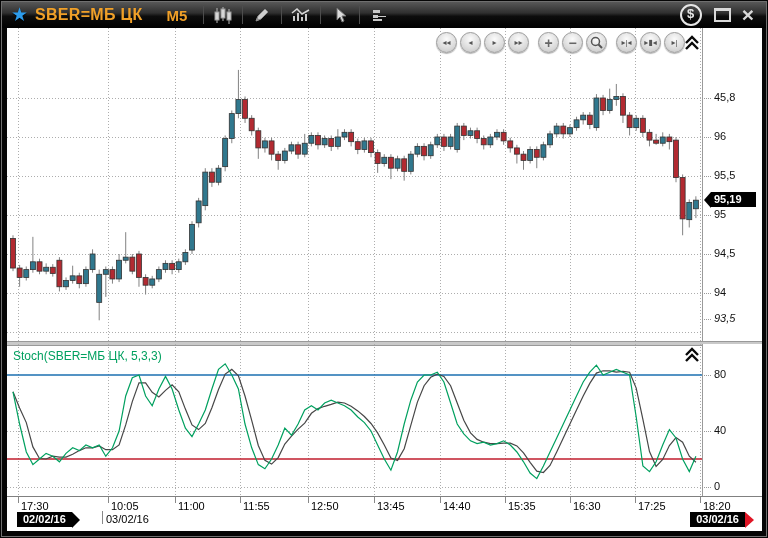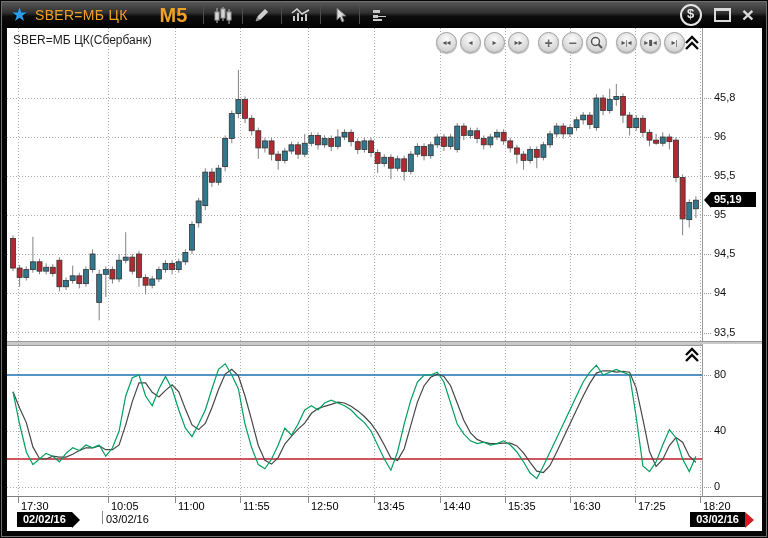--- a/index.html
+++ b/index.html
@@ -4,22 +4,22 @@
 <style>
   html,body{margin:0;padding:0}
   body{width:768px;height:538px;position:relative;background:#050505;overflow:hidden;
        font-family:"Liberation Sans","DejaVu Sans",sans-serif;-webkit-font-smoothing:antialiased}
   body::after{content:"";position:absolute;inset:1px;border:1px solid #6f6f6f;pointer-events:none;z-index:50}
 
   
   .titlebar{position:absolute;left:2px;right:2px;top:2px;height:26px;display:flex;align-items:center;
     background:linear-gradient(#575757 0%,#303030 42%,#0d0d0d 55%,#000 100%);z-index:5}
   .star{color:#2D9CEC;font-size:19px;margin:0 7px 2px 9px;text-shadow:0 1px 1px #000;cursor:pointer}
-  .tb-title{color:#F0A028;font-weight:normal;font-size:14px;letter-spacing:.3px}
-  .tb-tf{color:#F0A028;font-weight:bold;font-size:20px;margin-left:32px}
+  .tb-title{color:#F0A028;font-weight:bold;font-size:16px;letter-spacing:.3px}
+  .tb-tf{color:#F0A028;font-weight:bold;font-size:15px;margin-left:24px}
   .tb-sep{width:1px;height:18px;background:#4d4d4d;margin:0 6px;flex:0 0 auto}
   .tool{width:26px;height:20px;display:flex;align-items:center;justify-content:center;cursor:pointer}
   .tb-right{margin-left:auto;display:flex;align-items:center;margin-right:12px;gap:0}
   .dollar{width:18px;height:18px;border:2px solid #e6e6e6;border-radius:50%;color:#e6e6e6;font-weight:bold;
     font-size:13px;text-align:center;line-height:16px;cursor:pointer}
   .restore{width:13px;height:9px;border:2px solid #d9d9d9;border-top-width:3px;margin-left:12px;cursor:pointer}
   .close{color:#d9d9d9;font-size:21px;font-weight:bold;line-height:18px;margin-left:11px;cursor:pointer}
 
   
   .content{position:absolute;left:7px;right:6px;top:28px;bottom:8px;background:#fff}
@@ -351,21 +351,20 @@
         <rect x="659.87" y="109" width="5" height="4.680000000000177" fill="#B22A31" stroke="#333333" stroke-width="0.8"></rect>
         <line x1="669" x2="669" y1="109" y2="154.23999999999987" stroke="#828282"></line>
         <rect x="666.5" y="112.12000000000049" width="5" height="37.4399999999992" fill="#B22A31" stroke="#333333" stroke-width="0.8"></rect>
         <line x1="675.63" x2="675.63" y1="146.4400000000003" y2="207.2800000000004" stroke="#828282"></line>
         <rect x="673.13" y="149.5599999999997" width="5" height="41.34000000000009" fill="#B22A31" stroke="#333333" stroke-width="0.8"></rect>
         <line x1="682.26" x2="682.26" y1="171.39999999999978" y2="199.47999999999973" stroke="#828282"></line>
         <rect x="679.76" y="174.52000000000027" width="5" height="17.15999999999991" fill="#30788E" stroke="#333333" stroke-width="0.8"></rect>
         <line x1="688.89" x2="688.89" y1="168.2800000000004" y2="190.1200000000005" stroke="#828282"></line>
         <rect x="686.39" y="172.18000000000018" width="5" height="8.579999999999956" fill="#30788E" stroke="#333333" stroke-width="0.8"></rect>
       </svg>
-    <div class="chart-label">SBER=МБ ЦК(Сбербанк)</div>
     <div class="nav-row" id="nav-buttons">
         <div class="nav-btn">◂◂</div>
         <div class="nav-btn">◂</div>
         <div class="nav-btn">▸</div>
         <div class="nav-btn">▸▸</div>
         <div class="nav-btn grp big">+</div>
         <div class="nav-btn big">−</div>
         <div class="nav-btn">
           <svg width="15" height="15">
             <circle cx="6.5" cy="6.5" r="4" fill="none" stroke="#555" stroke-width="1.5"></circle>
@@ -399,37 +398,38 @@
         <line x1="563.5" x2="563.5" y1="0" y2="152" stroke="#ADADAD" stroke-dasharray="1 2"></line>
         <line x1="628.5" x2="628.5" y1="0" y2="152" stroke="#ADADAD" stroke-dasharray="1 2"></line>
         <line x1="693.5" x2="693.5" y1="0" y2="152" stroke="#ADADAD" stroke-dasharray="1 2"></line>
         <line x1="0" x2="695" y1="87.5" y2="87.5" stroke="#ADADAD" stroke-dasharray="1 2"></line>
         <line x1="0" x2="695" y1="143.5" y2="143.5" stroke="#ADADAD" stroke-dasharray="1 2"></line>
         <line x1="0" x2="695" y1="31" y2="31" stroke="#1B6FB0" stroke-width="1.5"></line>
         <line x1="0" x2="695" y1="115" y2="115" stroke="#C01C2C" stroke-width="1.5"></line>
         <polyline points="6.0,47.8 12.6,63.9 19.3,78.6 25.9,102.9 32.5,114.5 39.1,115.0 45.8,112.2 52.4,113.1 59.0,113.1 65.7,110.3 72.3,106.6 78.9,103.8 85.6,103.8 92.2,101.9 98.8,105.7 105.5,105.7 112.1,101.0 118.7,80.9 125.3,57.6 132.0,38.9 138.6,38.9 145.2,48.3 151.9,52.9 158.5,46.4 165.1,40.8 171.8,47.8 178.4,65.1 185.0,80.9 191.6,85.6 198.3,79.5 204.9,63.7 211.5,45.5 218.2,30.1 224.8,25.4 231.4,31.9 238.0,52.0 244.7,76.3 251.3,101.5 257.9,116.4 264.6,120.1 271.2,113.6 277.8,100.1 284.5,92.1 291.1,85.1 297.7,79.1 304.4,69.3 311.0,64.6 317.6,62.3 324.2,60.4 330.9,58.1 337.5,59.0 344.1,62.3 350.8,66.9 357.4,72.5 364.0,79.5 370.6,88.9 377.3,101.0 383.9,114.1 390.5,116.4 397.2,104.7 403.8,81.4 410.4,58.1 417.1,41.7 423.7,33.3 430.3,30.1 436.9,32.4 443.6,41.7 450.2,59.0 456.8,76.3 463.5,88.9 470.1,95.4 476.7,98.2 483.4,99.6 490.0,99.6 496.6,99.1 503.3,99.1 509.9,101.9 516.5,108.9 523.1,118.3 529.8,127.1 536.4,128.5 543.0,121.5 549.7,108.0 556.3,94.0 562.9,80.0 569.5,66.0 576.2,52.0 582.8,39.4 589.4,29.1 596.1,26.8 602.7,26.8 609.3,28.2 616.0,27.3 622.6,28.2 629.2,44.1 635.9,75.3 642.5,107.5 649.1,122.5 655.7,115.5 662.4,101.5 669.0,93.5 675.6,98.2 682.3,112.2 688.9,118.3" fill="none" stroke="#474747" stroke-width="1.2"></polyline>
         <polyline points="6.0,47.8 12.6,80.0 19.3,108.0 25.9,120.6 32.5,115.0 39.1,109.4 45.8,112.2 52.4,117.8 59.0,109.4 65.7,103.8 72.3,106.6 78.9,101.0 85.6,103.8 92.2,101.0 98.8,112.2 105.5,103.8 112.1,87.0 118.7,52.0 125.3,33.8 132.0,31.0 138.6,52.0 145.2,61.8 151.9,45.0 158.5,32.4 165.1,45.0 171.8,66.0 178.4,84.2 185.0,92.6 191.6,80.0 198.3,66.0 204.9,45.0 211.5,25.4 218.2,19.8 224.8,31.0 231.4,45.0 238.0,80.0 244.7,103.8 251.3,120.6 257.9,124.8 264.6,115.0 271.2,101.0 277.8,84.2 284.5,91.2 291.1,80.0 297.7,66.0 304.4,61.8 311.0,66.0 317.6,59.0 324.2,56.2 330.9,59.0 337.5,61.8 344.1,66.0 350.8,73.0 357.4,78.6 364.0,87.0 370.6,101.0 377.3,115.0 383.9,126.2 390.5,108.0 397.2,80.0 403.8,56.2 410.4,38.0 417.1,31.0 423.7,31.0 430.3,28.2 436.9,38.0 443.6,59.0 450.2,80.0 456.8,89.8 463.5,96.8 470.1,99.6 476.7,98.2 483.4,101.0 490.0,99.6 496.6,96.8 503.3,101.0 509.9,108.0 516.5,117.8 523.1,129.0 529.8,134.6 536.4,122.0 543.0,108.0 549.7,94.0 556.3,80.0 562.9,66.0 569.5,52.0 576.2,38.0 582.8,28.2 589.4,21.2 596.1,31.0 602.7,28.2 609.3,25.4 616.0,28.2 622.6,31.0 629.2,73.0 635.9,122.0 642.5,127.6 649.1,117.8 655.7,101.0 662.4,85.6 669.0,94.0 675.6,115.0 682.3,127.6 688.9,112.2" fill="none" stroke="#00A05F" stroke-width="1.2"></polyline>
       </svg>
+    <div class="chart-label" id="stoch-label">Stoch(SBER=МБ ЦК, 5,3,3)</div>
     <div class="collapse-btn" id="stoch-collapse">
       <svg width="18" height="16">
           <polyline points="3,8 9,2 15,8" fill="none" stroke="#0a0a0a" stroke-width="2.4"></polyline>
           <polyline points="3,14 9,8 15,14" fill="none" stroke="#0a0a0a" stroke-width="2.4"></polyline>
         </svg>
     </div>
   </div>
 
   <div class="axis-col" id="price-axis-main">
     <div class="price-badge" id="price-badge" style="top: 164.18px;">95,19</div>
   <div class="axis-label" style="top: 63px;">45,8</div>
       <div class="axis-label" style="top: 102px;">96</div>
       <div class="axis-label" style="top: 141px;">95,5</div>
       <div class="axis-label" style="top: 180px;">95</div>
       <div class="axis-label" style="top: 219px;">94,5</div>
       <div class="axis-label" style="top: 258px;">94</div>
-      <div class="axis-label" style="top: 298px;">93,5</div>
+      <div class="axis-label" style="top: 284px; font-style: italic;">93,5</div>
     </div>
   <div class="axis-col" id="stoch-axis">
       <div class="axis-label" style="top: 24px;">80</div>
       <div class="axis-label" style="top: 80px;">40</div>
       <div class="axis-label" style="top: 136px;">0</div>
     </div>
 
   <div class="time-axis" id="time-axis">
     <div class="date-tick"></div>
     <div class="date-badge" id="date-left">02/02/16</div>

